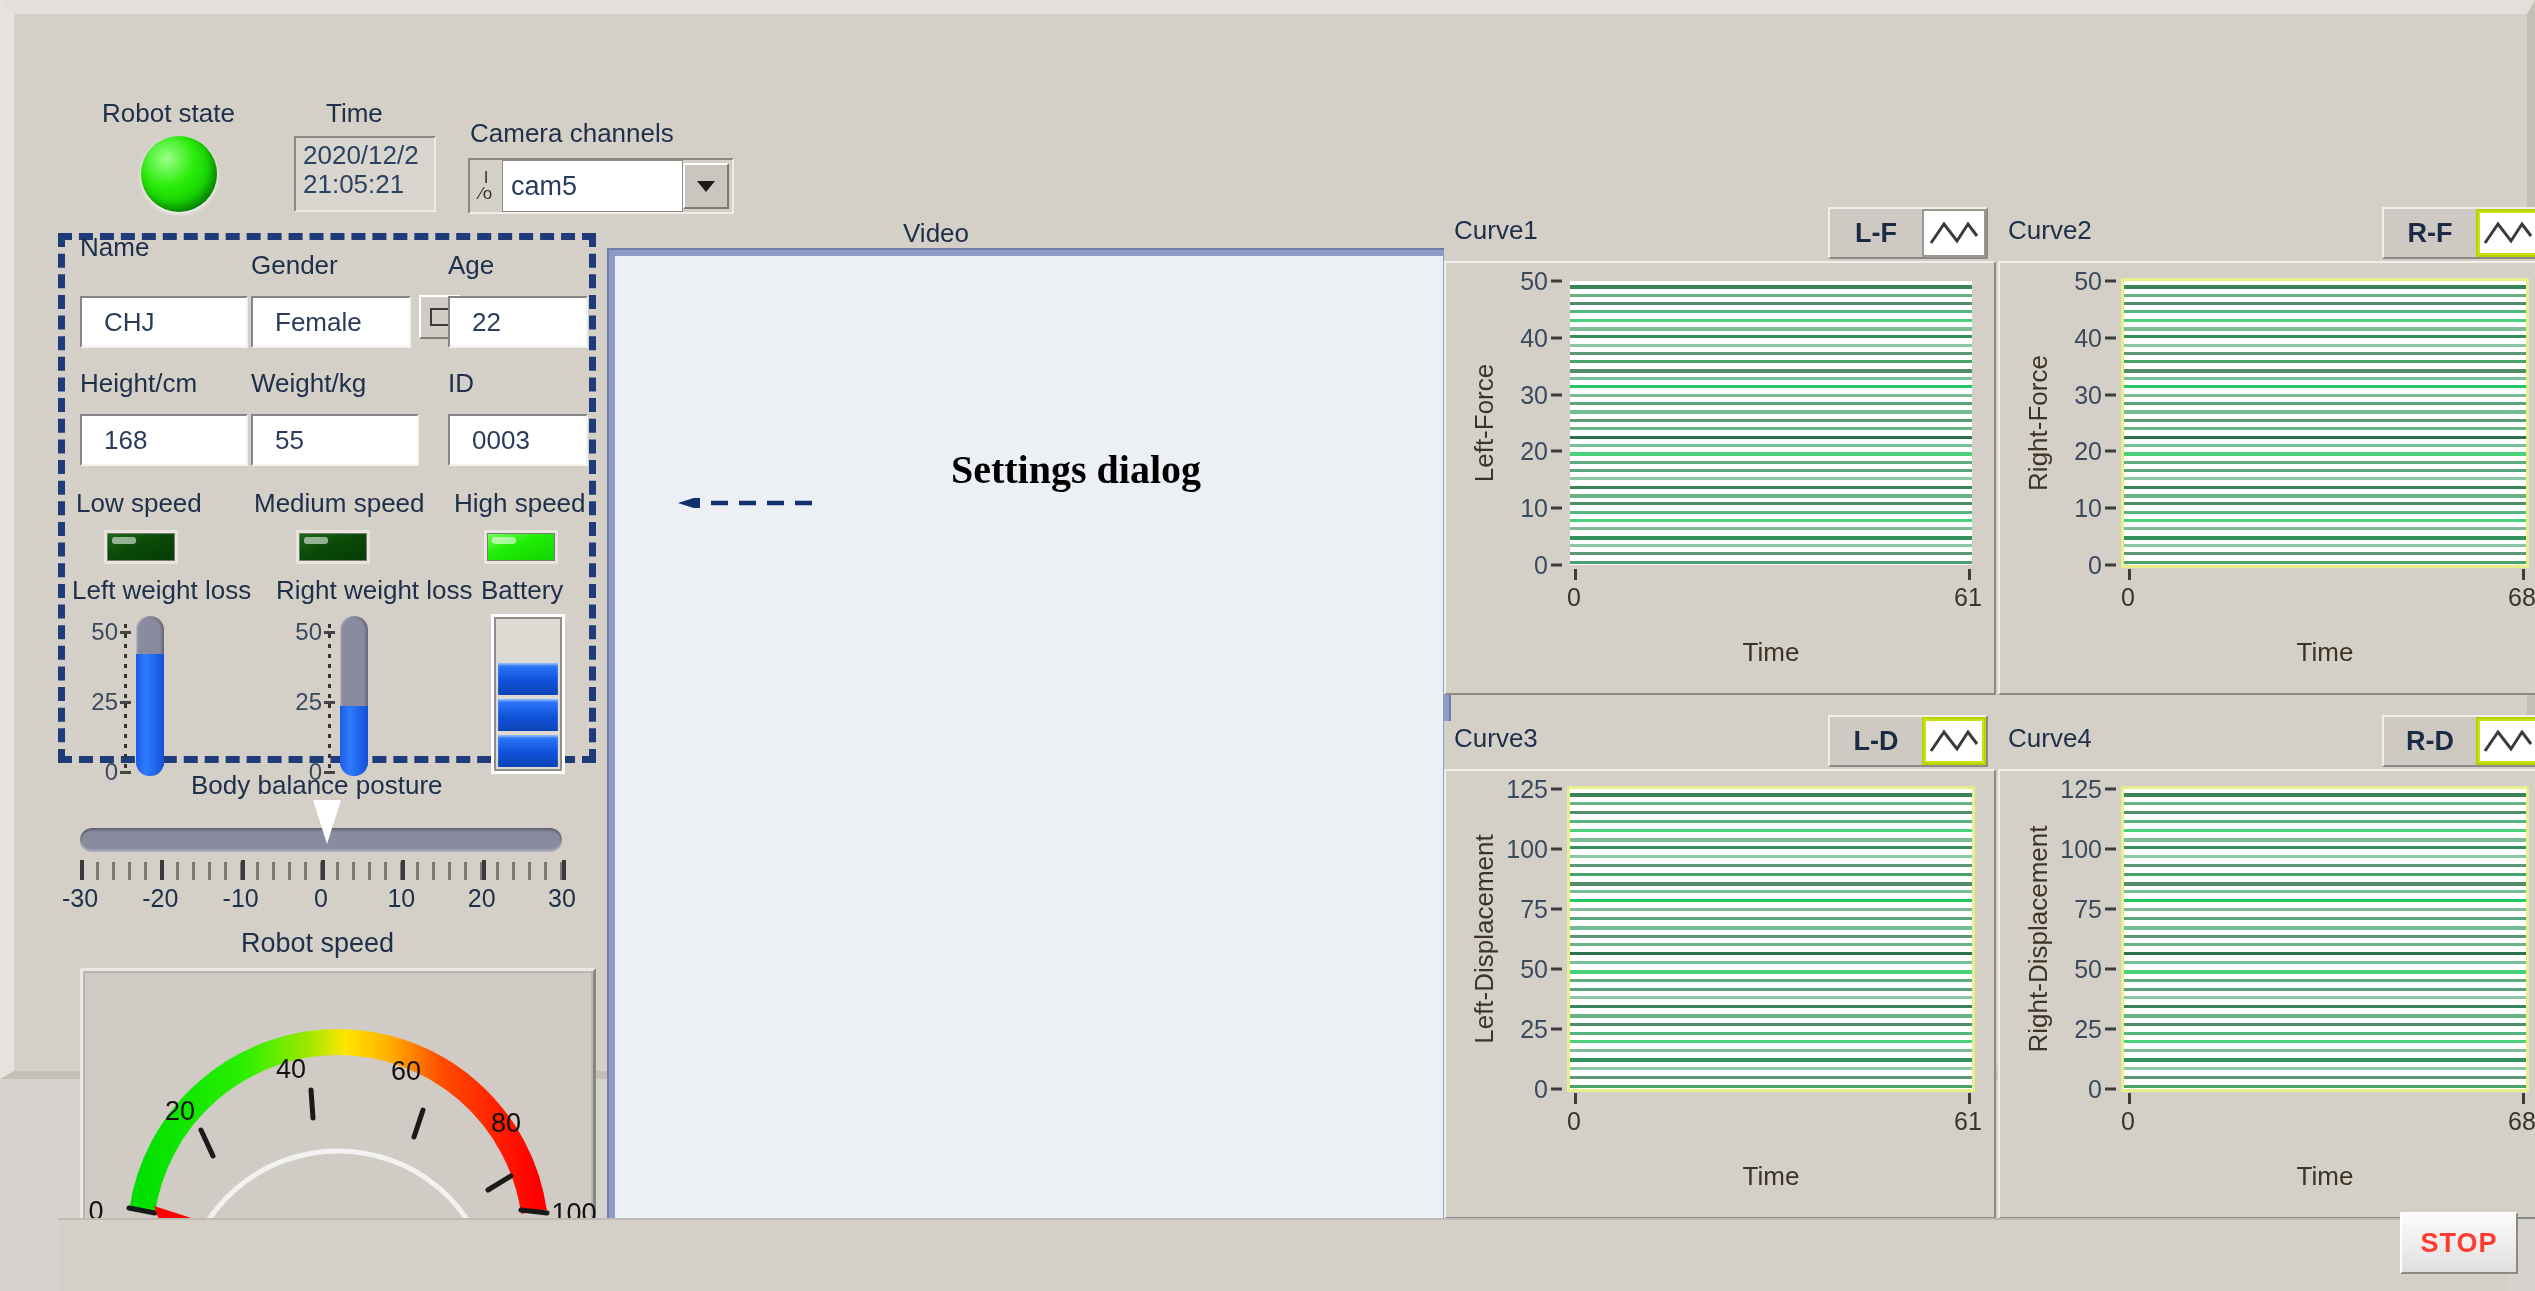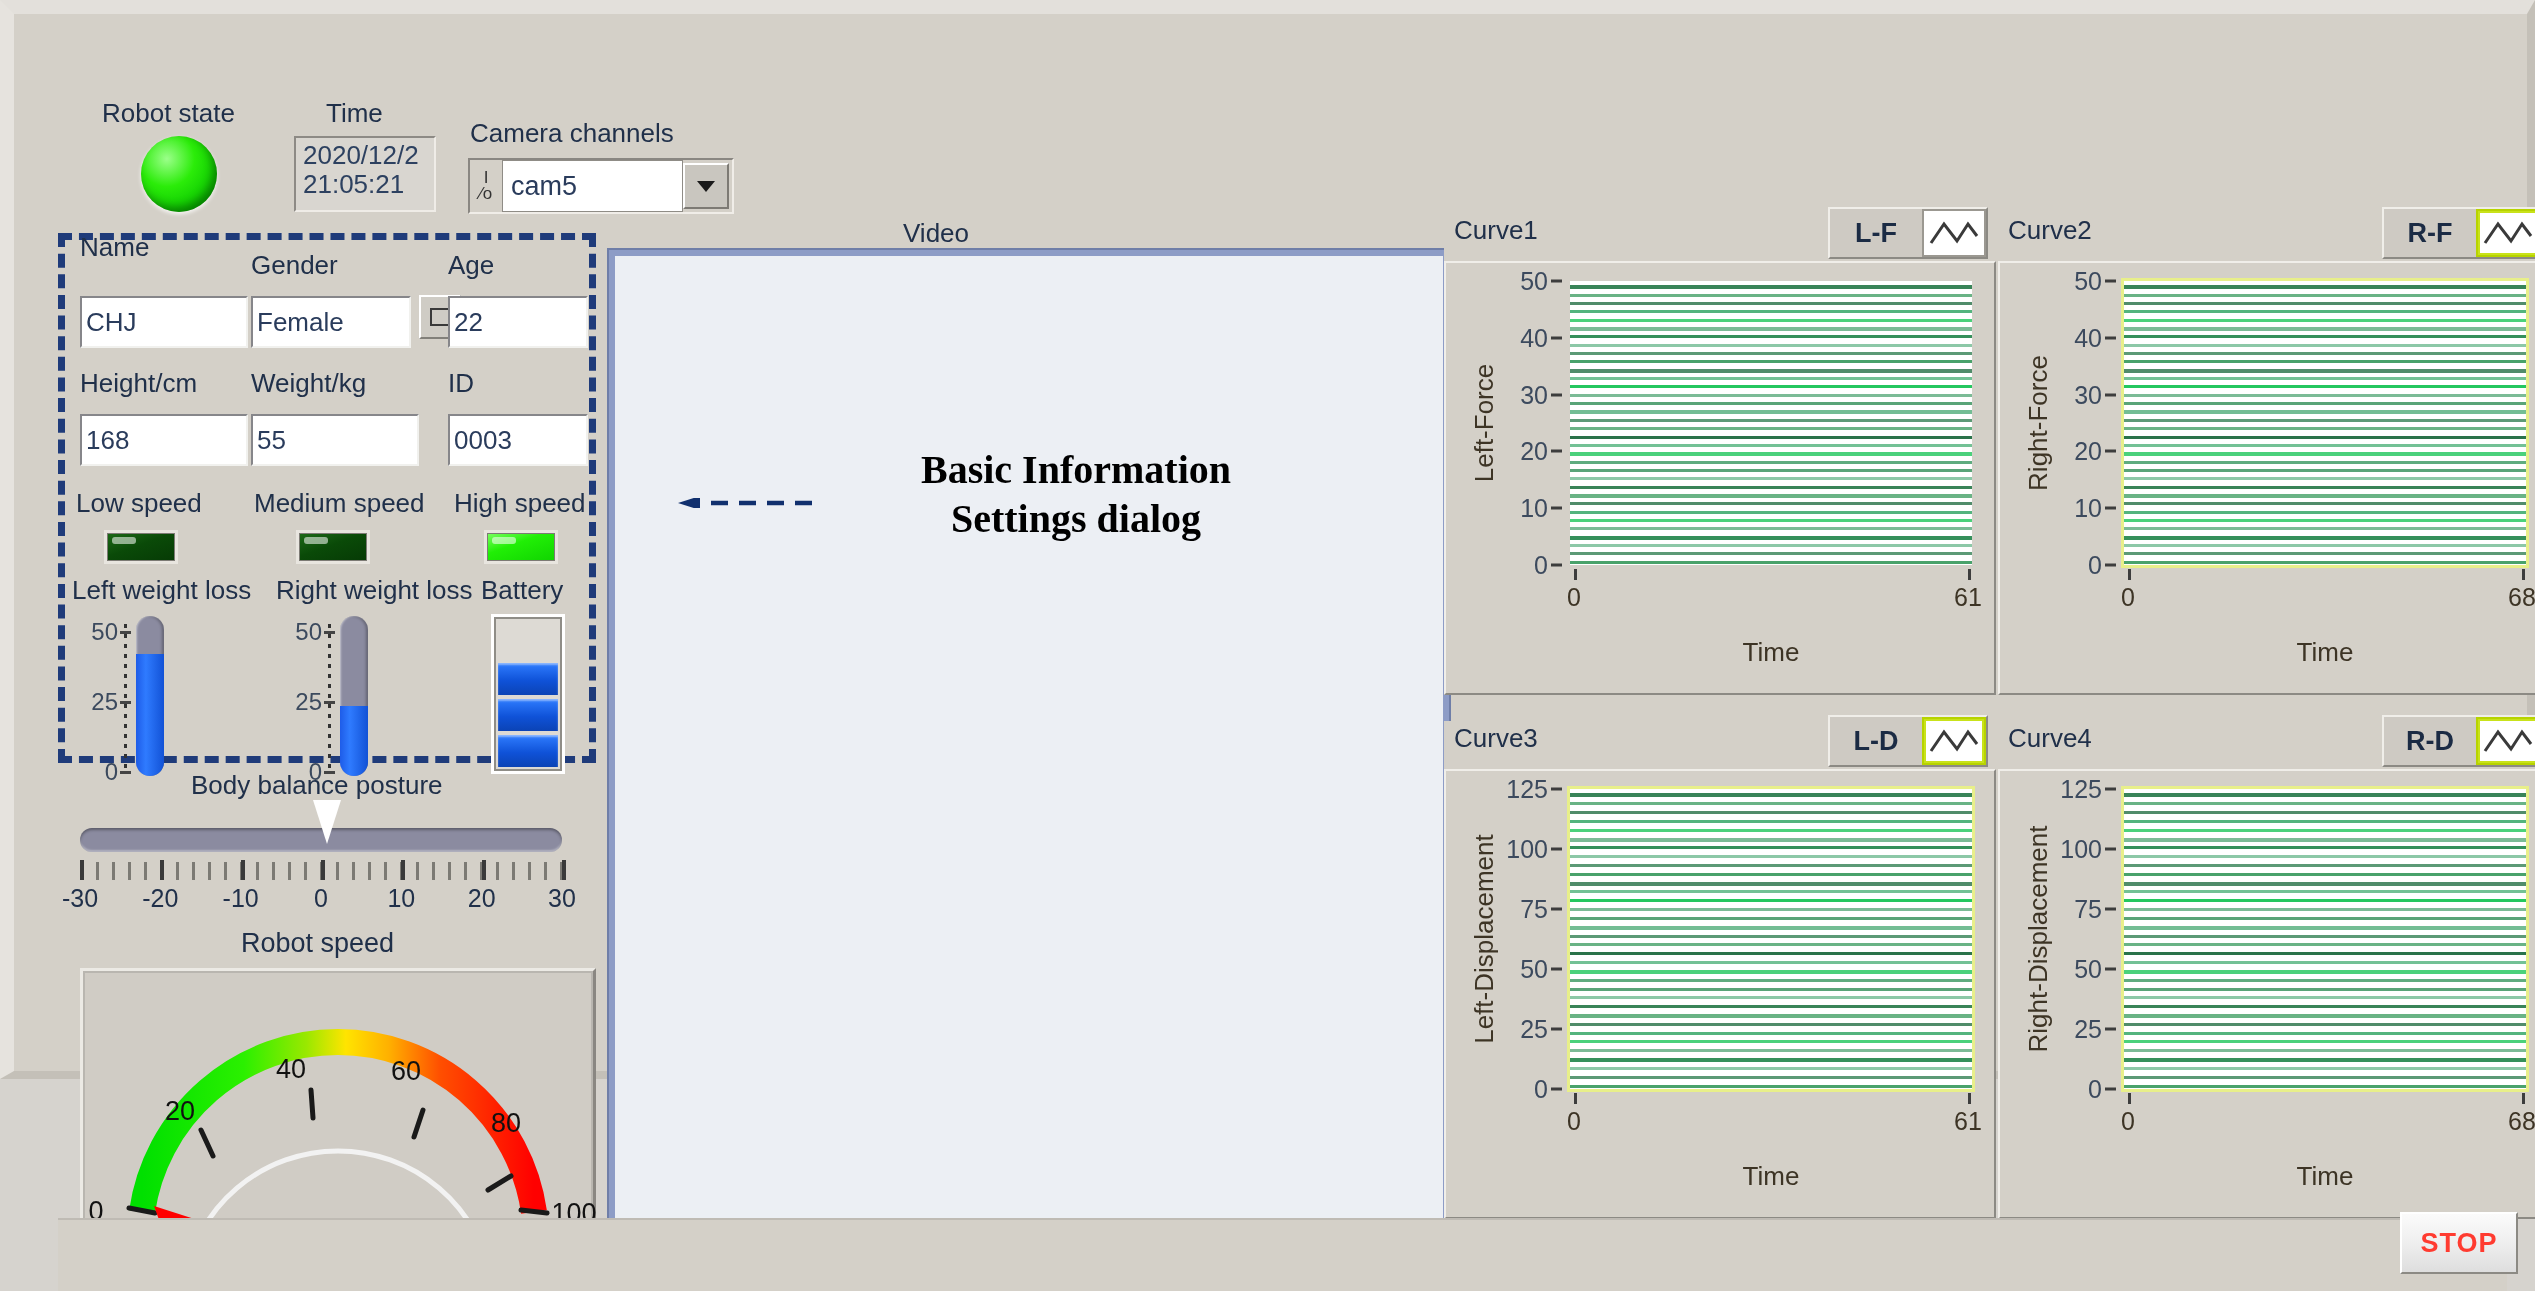--- a/index.html
+++ b/index.html
@@ -24,21 +24,21 @@
     background:#d4d0c8;
   }
   .lbl { font-size:26px; color:#20304a; white-space:nowrap; }
 
   
   .lv-field {
     background:#ffffff;
     border:2px solid #9a9a96;
     border-top-color:#86868a; border-left-color:#86868a;
     border-right-color:#f1f1ee; border-bottom-color:#f1f1ee;
-    font-size:26px; color:#2a3c5c; padding:4px 4px;
+    font-size:26px; color:#2a3c5c; padding:4px 22px;
     display:flex; align-items:center;
     font-family:"Liberation Sans", sans-serif;
   }
 
   
   #robot-state-label { position:absolute; left:66px; top:70px; }
   #led-robot-state {
     position:absolute; left:105px; top:108px; width:76px; height:76px;
     border-radius:50%;
     background:radial-gradient(circle at 34% 30%, #9bff8a 0%, #2bec09 38%, #09c400 78%, #038a00 100%);
@@ -477,21 +477,20 @@
     </g>
   </svg>
 
   <div class="lbl" id="lbl-video">Video</div>
   <div id="video-frame"></div>
   <svg id="annot-arrow" viewBox="0 0 268 20">
     <line x1="268" y1="10" x2="46" y2="10" stroke="#11306e" stroke-width="9" stroke-dasharray="34 22" stroke-linecap="butt"></line>
     <path d="M 0,10 L 44,-4 L 44,24 Z" fill="#11306e"></path>
   </svg>
   <div id="annot-text">
-    <div>Basic Information</div>
     <div>Settings dialog</div>
   </div>
 
   <div id="curves-host">
         <div class="curve-panel" style="left: 1408px; top: 185px; width: 552px; height: 482px;">
           <div class="curve-title" style="left: 2px; top: 2px;">Curve1</div>
           <div class="legend-box" style="right: 8px; top: -6px;">
             <div class="legend-name">L-F</div>
             <div class="legend-swatch">
               <svg width="52" height="34" viewBox="0 0 52 34">

